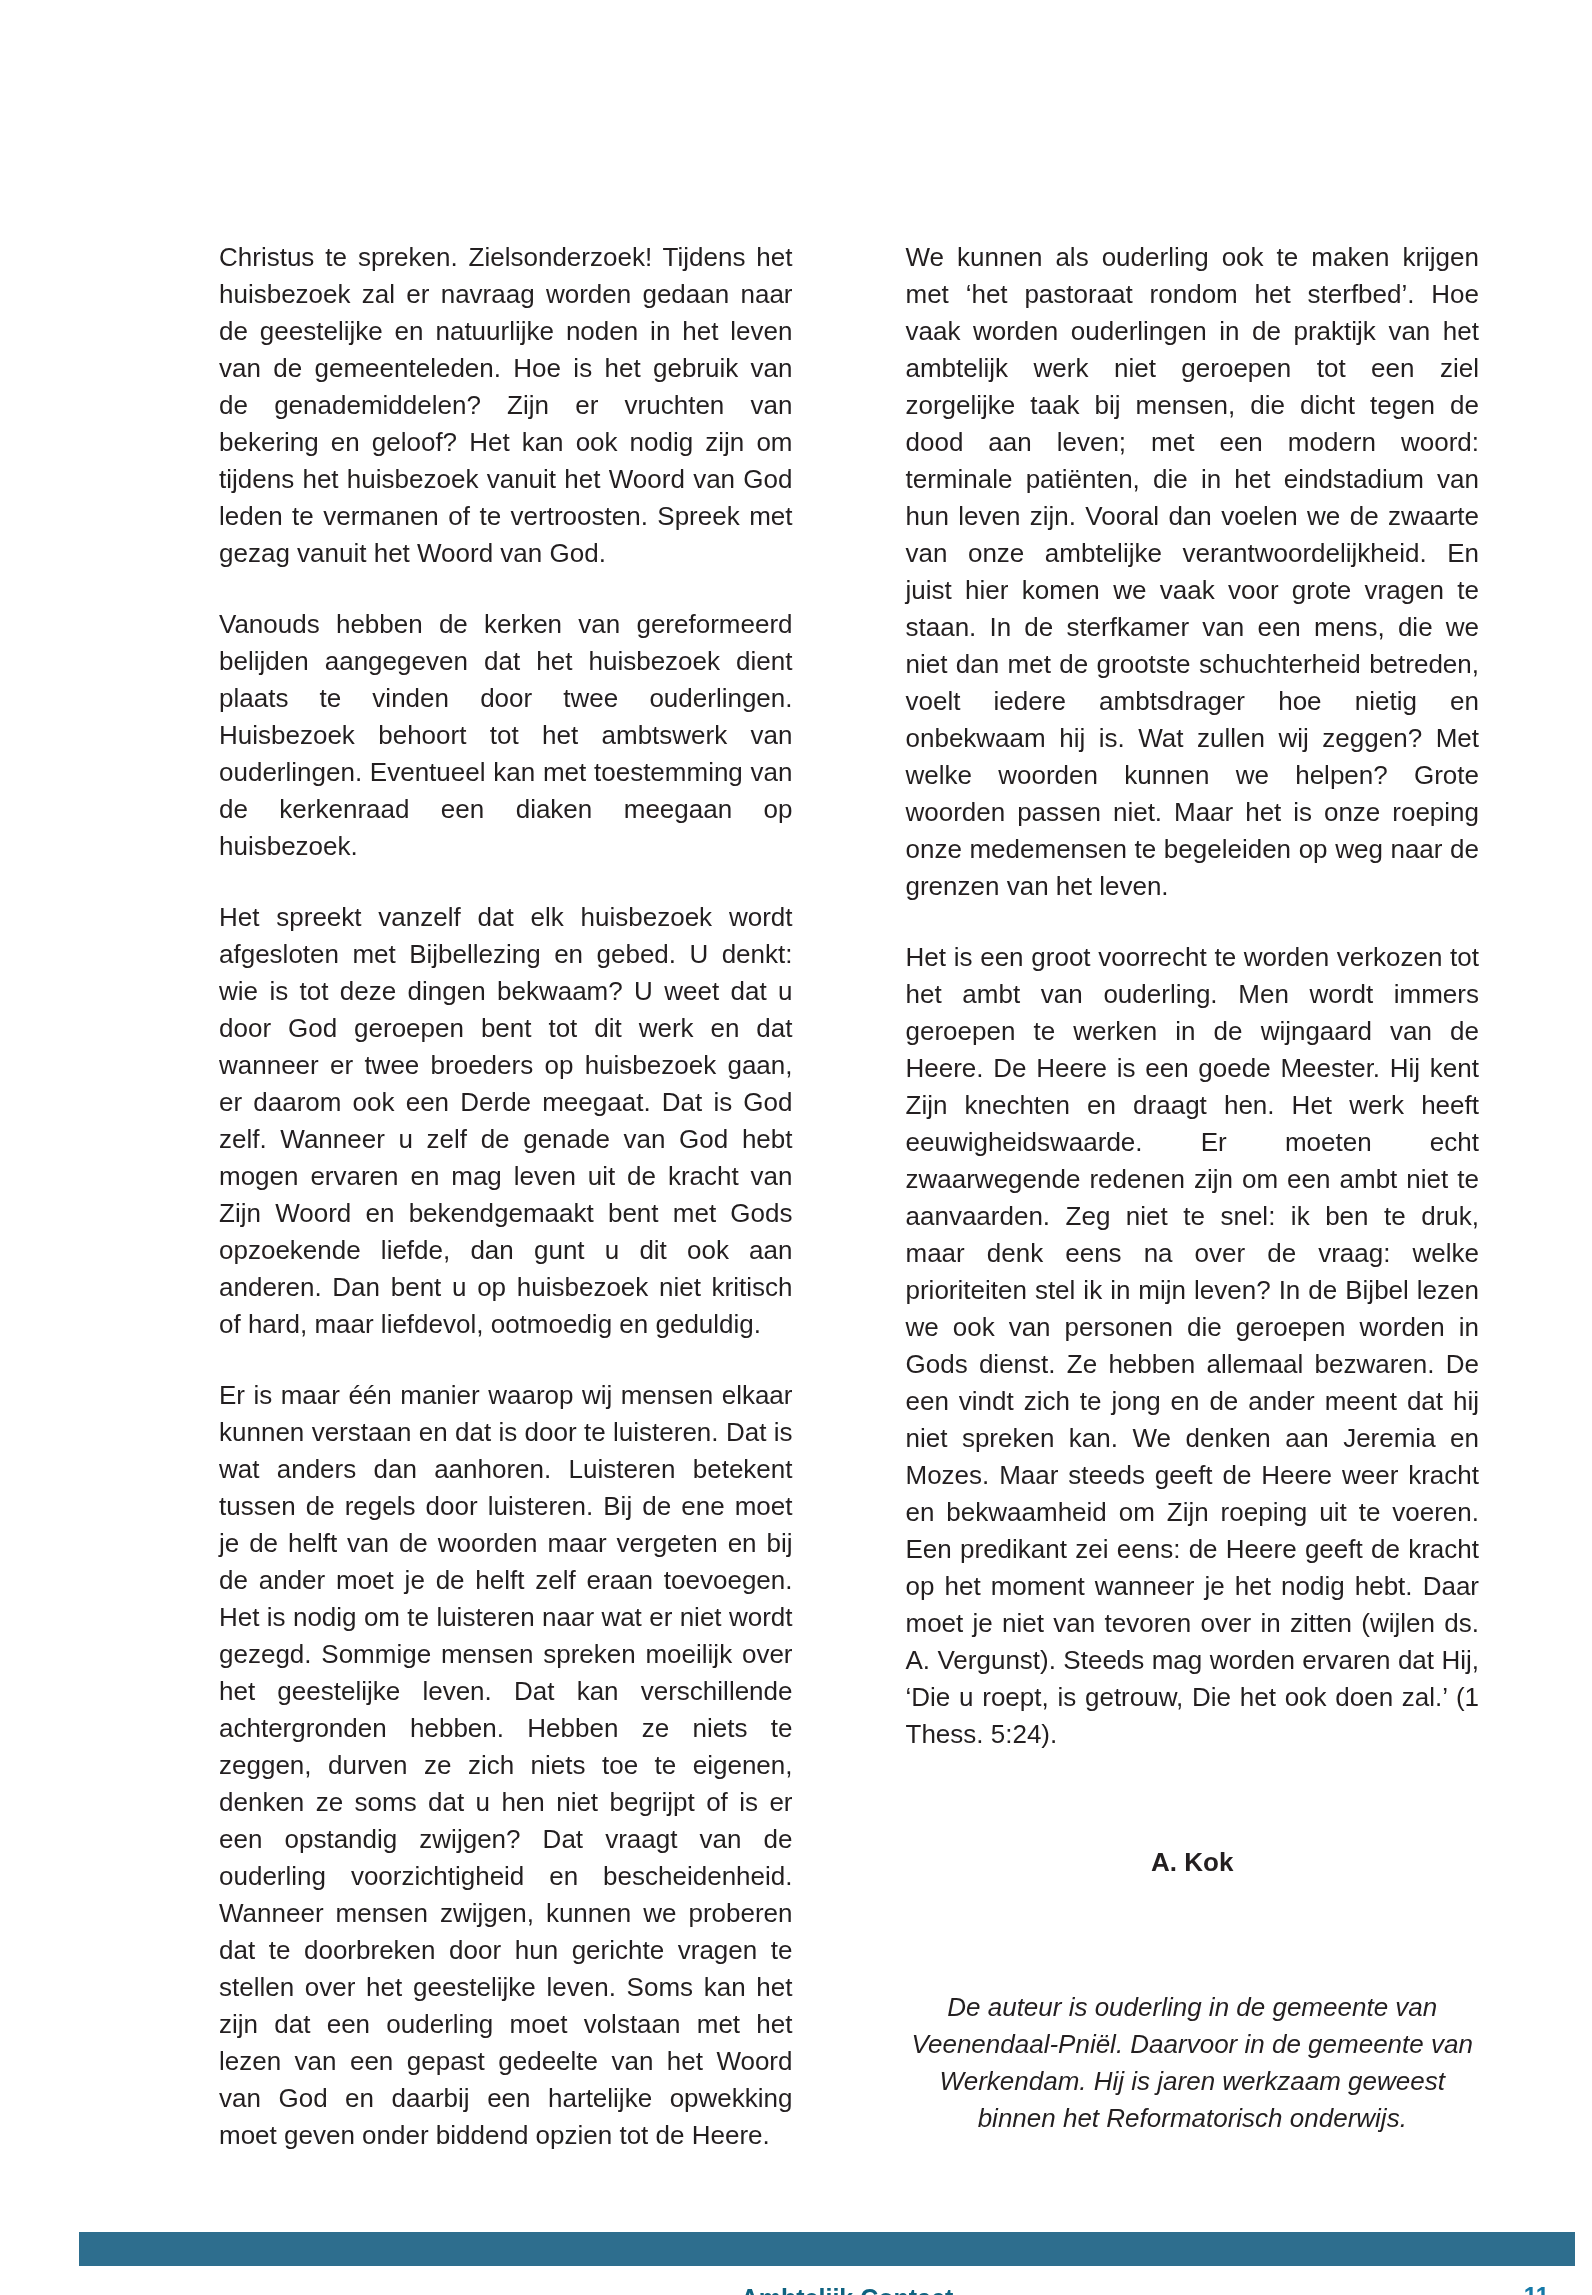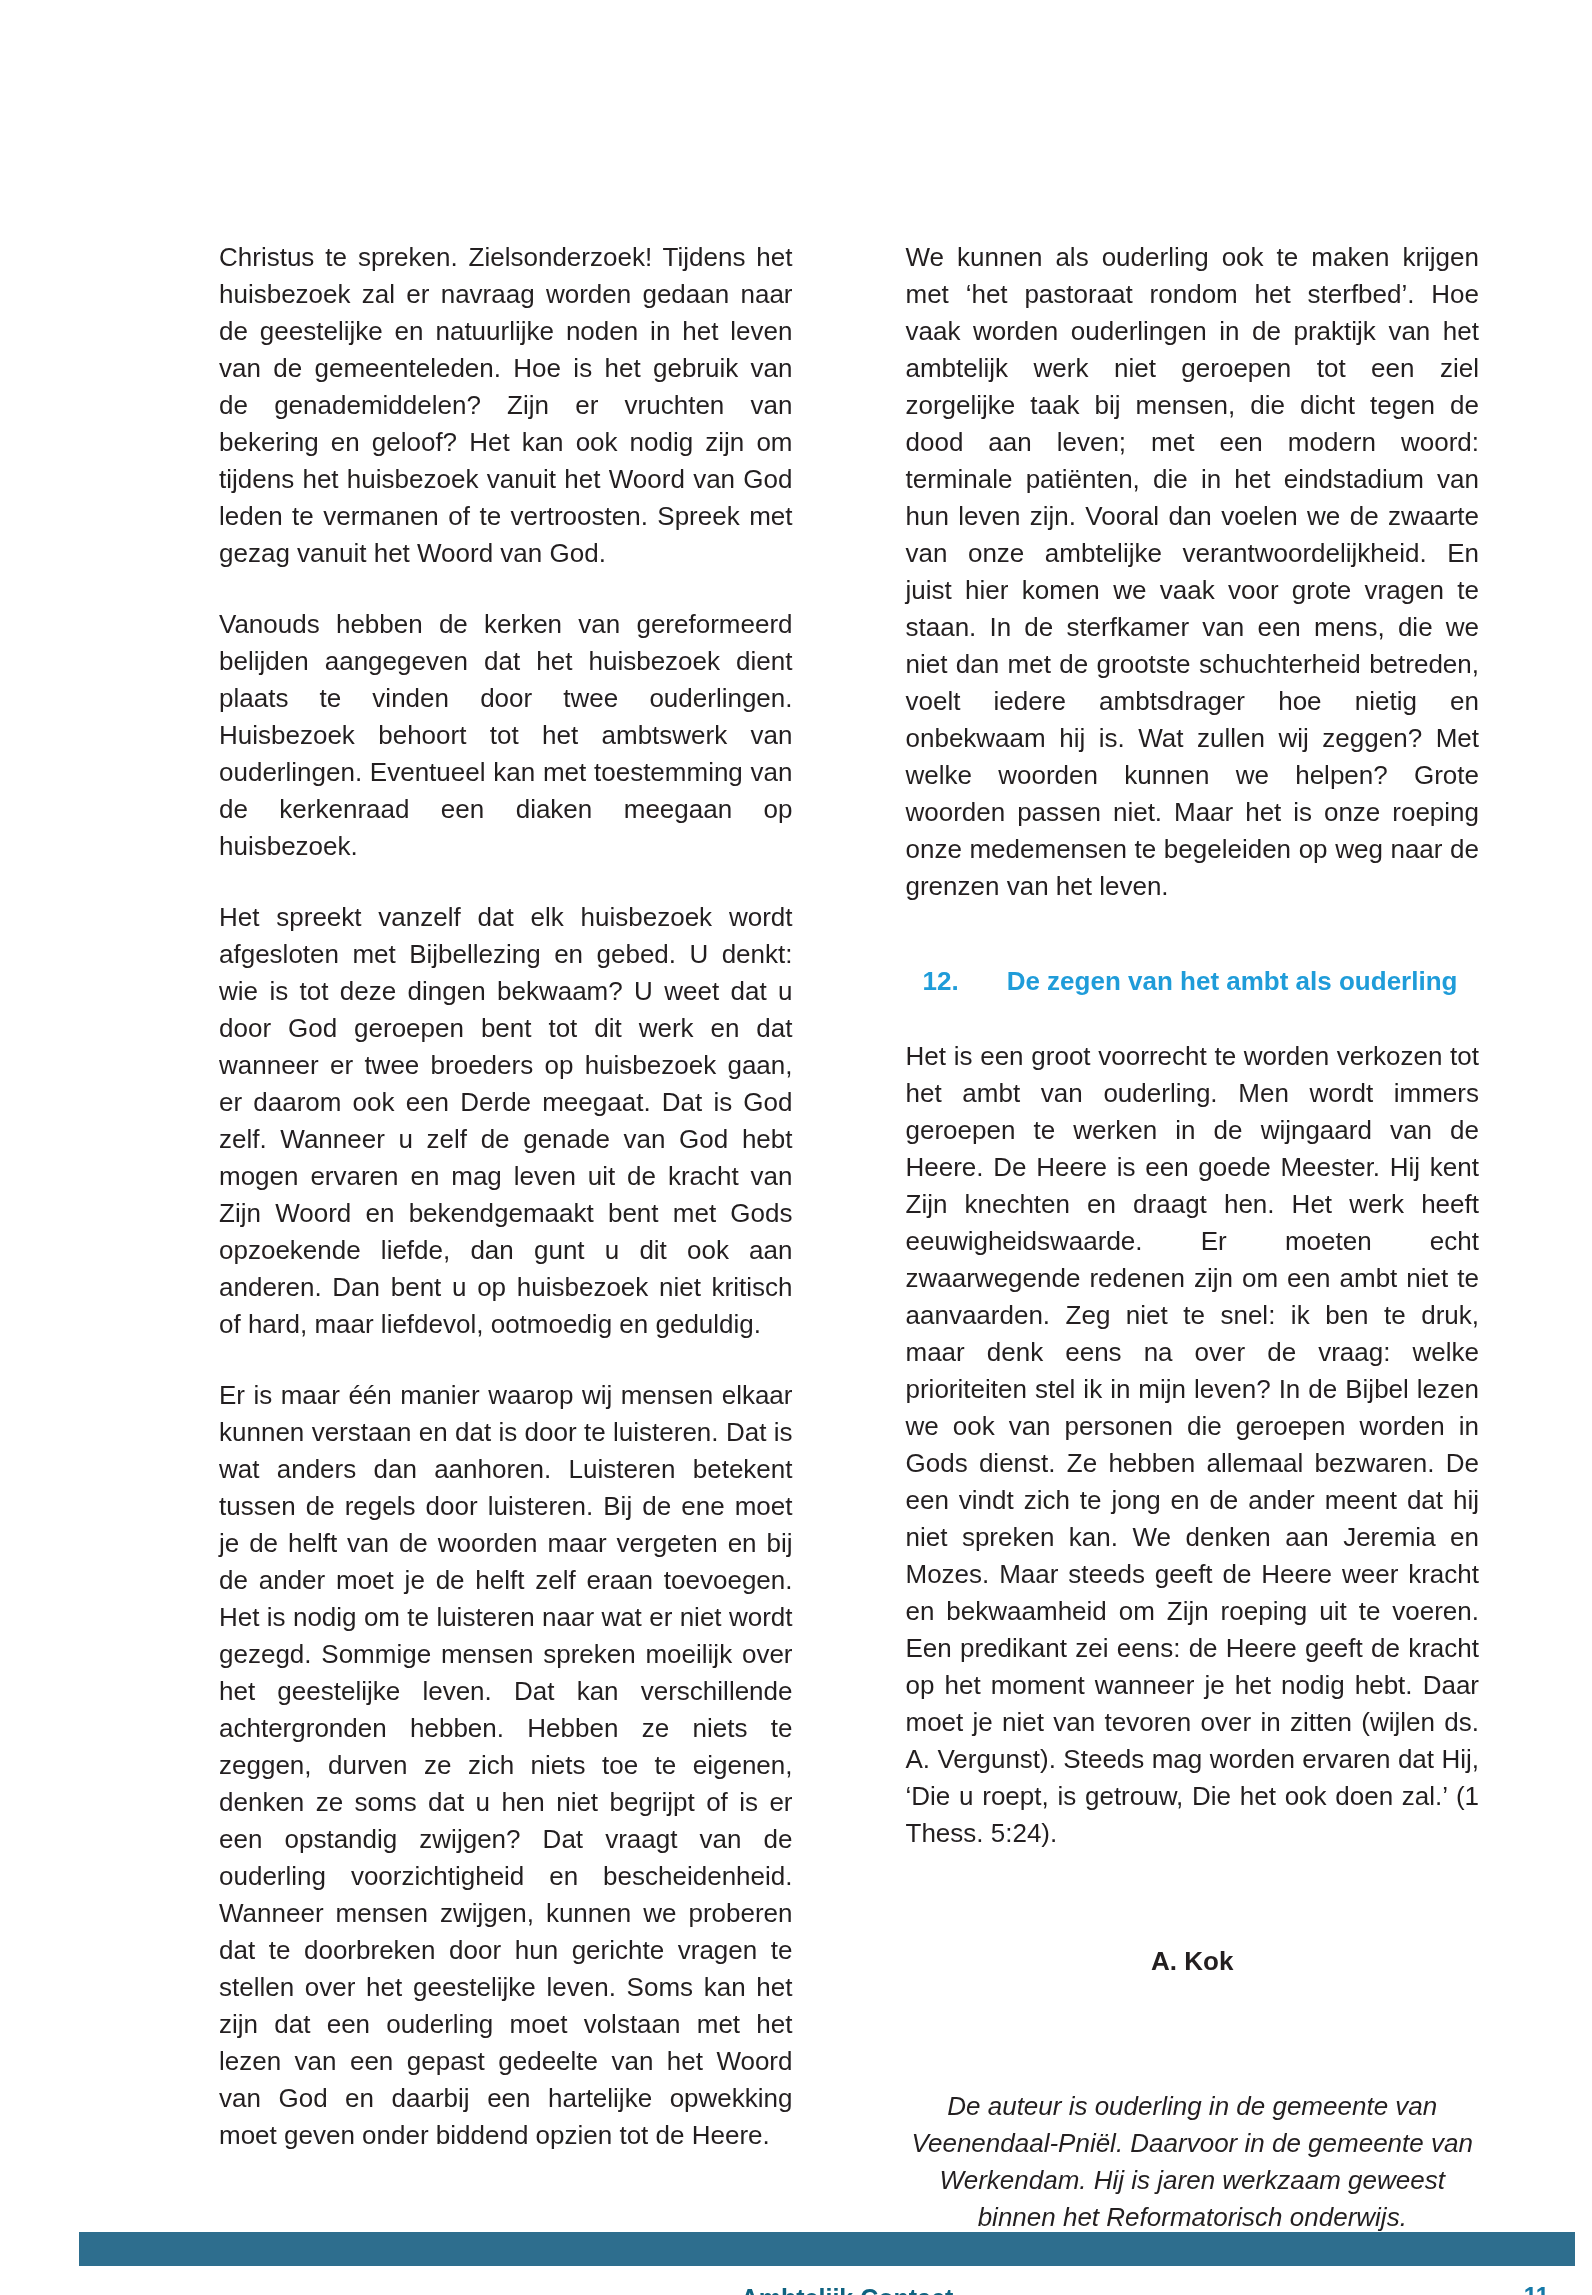--- a/index.html
+++ b/index.html
@@ -115,23 +115,20 @@
       <p class="body-par">Christus te spreken. Zielsonderzoek! Tijdens het huisbezoek zal er navraag worden gedaan naar de geestelijke en natuurlijke noden in het leven van de gemeenteleden. Hoe is het gebruik van de genademiddelen? Zijn er vruchten van bekering en geloof? Het kan ook nodig zijn om tijdens het huisbezoek vanuit het Woord van God leden te vermanen of te vertroosten. Spreek met gezag vanuit het Woord van God.</p>
       <p class="body-par">Vanouds hebben de kerken van gereformeerd belijden aangegeven dat het huisbezoek dient plaats te vinden door twee ouderlingen. Huisbezoek behoort tot het ambtswerk van ouderlingen. Eventueel kan met toestemming van de kerkenraad een diaken meegaan op huisbezoek.</p>
       <p class="body-par">Het spreekt vanzelf dat elk huisbezoek wordt afgesloten met Bijbellezing en gebed. U denkt: wie is tot deze dingen bekwaam? U weet dat u door God geroepen bent tot dit werk en dat wanneer er twee broeders op huisbezoek gaan, er daarom ook een Derde meegaat. Dat is God zelf. Wanneer u zelf de genade van God hebt mogen ervaren en mag leven uit de kracht van Zijn Woord en bekendgemaakt bent met Gods opzoekende liefde, dan gunt u dit ook aan anderen. Dan bent u op huisbezoek niet kritisch of hard, maar liefdevol, ootmoedig en geduldig.</p>
 
       <p class="body-par">Er is maar één manier waarop wij mensen elkaar kunnen verstaan en dat is door te luisteren. Dat is wat anders dan aanhoren. Luisteren betekent tussen de regels door luisteren. Bij de ene moet je de helft van de woorden maar vergeten en bij de ander moet je de helft zelf eraan toevoegen. Het is nodig om te luisteren naar wat er niet wordt gezegd. Sommige mensen spreken moeilijk over het geestelijke leven. Dat kan verschillende achtergronden hebben. Hebben ze niets te zeggen, durven ze zich niets toe te eigenen, denken ze soms dat u hen niet begrijpt of is er een opstandig zwijgen? Dat vraagt van de ouderling voorzichtigheid en bescheidenheid. Wanneer mensen zwijgen, kunnen we proberen dat te doorbreken door hun gerichte vragen te stellen over het geestelijke leven. Soms kan het zijn dat een ouderling moet volstaan met het lezen van een gepast gedeelte van het Woord van God en daarbij een hartelijke opwekking moet geven onder biddend opzien tot de Heere.</p>
     </section>
 
     <section class="column">
       <p class="body-par">We kunnen als ouderling ook te maken krijgen met ‘het pastoraat rondom het sterfbed’. Hoe vaak worden ouderlingen in de praktijk van het ambtelijk werk niet geroepen tot een ziel zorgelijke taak bij mensen, die dicht tegen de dood aan leven; met een modern woord: terminale patiënten, die in het eindstadium van hun leven zijn. Vooral dan voelen we de zwaarte van onze ambtelijke verantwoordelijkheid. En juist hier komen we vaak voor grote vragen te staan. In de sterfkamer van een mens, die we niet dan met de grootste schuchterheid betreden, voelt iedere ambtsdrager hoe nietig en onbekwaam hij is. Wat zullen wij zeggen? Met welke woorden kunnen we helpen?  Grote woorden passen niet. Maar het is onze roeping onze medemensen te begeleiden op weg naar de grenzen van het leven.</p>
 
-      <h2 class="section-heading">
-        <span class="sec-num">12.</span><span class="sec-title">De zegen van het ambt als ouderling</span>
-      </h2>
       <p class="body-par">Het is een groot voorrecht te worden verkozen tot het ambt van ouderling. Men wordt immers geroepen te werken in de wijngaard van de Heere. De Heere is een goede Meester. Hij kent Zijn knechten en draagt hen. Het werk heeft eeuwigheidswaarde. Er moeten echt zwaarwegende redenen zijn om een ambt niet te aanvaarden. Zeg niet te snel: ik ben te druk, maar denk eens na over de vraag: welke prioriteiten stel ik in mijn leven? In de Bijbel lezen we ook van personen die geroepen worden in Gods dienst. Ze hebben allemaal bezwaren. De een vindt zich te jong en de ander meent dat hij niet spreken kan.  We denken aan Jeremia en Mozes. Maar steeds geeft de Heere weer kracht en bekwaamheid om Zijn roeping uit te voeren. Een predikant zei eens: de Heere geeft de kracht op het moment wanneer je het nodig hebt. Daar moet je niet van tevoren over in zitten (wijlen ds. A. Vergunst). Steeds mag worden ervaren dat Hij, ‘Die u roept, is getrouw, Die het ook doen zal.’ (1 Thess. 5:24).</p>
 
       <p class="author-signature">A. Kok</p>
 
       <p class="author-bio">De auteur is ouderling in de gemeente van Veenendaal-Pniël. Daarvoor in de gemeente van Werkendam. Hij is jaren werkzaam geweest binnen het Reformatorisch onderwijs.</p>
     </section>
 
   </main>
 
   <footer>

